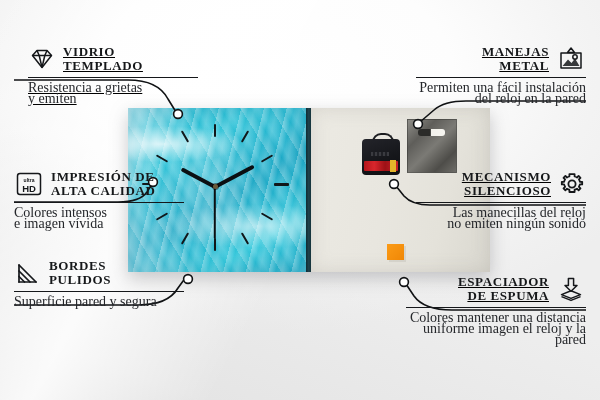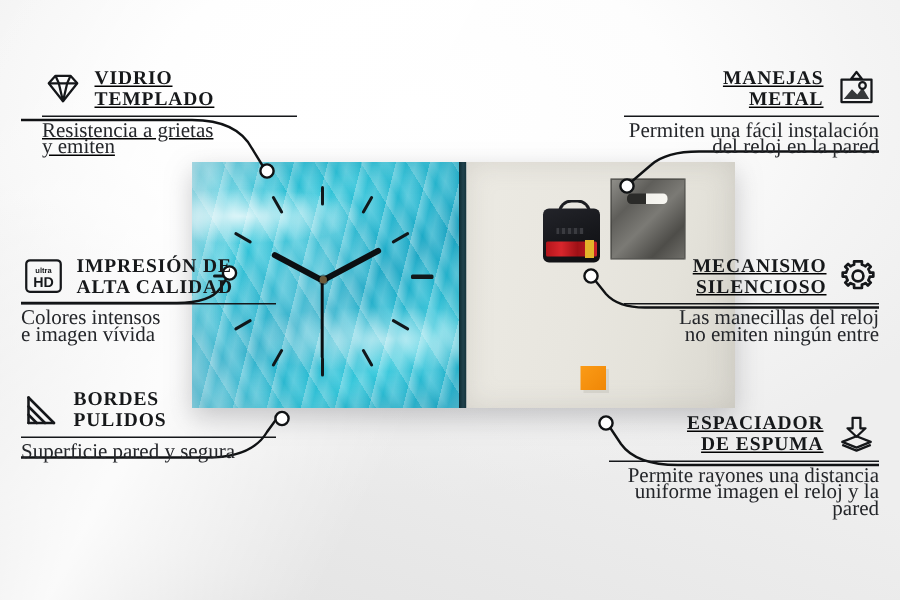--- a/index.html
+++ b/index.html
@@ -253,36 +253,36 @@
         <svg width="28" height="26" viewBox="0 0 28 26">
           <g fill="none" stroke="#15171a" stroke-width="1.8" stroke-linejoin="round">
             <path d="M14,3.2 l2.6,0 0,2.3 a8.6,8.6 0 0 1 2.4,1 l1.6,-1.6 1.9,1.9 -1.6,1.6 a8.6,8.6 0 0 1 1,2.4 l2.3,0 0,2.6 -2.3,0 a8.6,8.6 0 0 1 -1,2.4 l1.6,1.6 -1.9,1.9 -1.6,-1.6 a8.6,8.6 0 0 1 -2.4,1 l0,2.3 -2.6,0 -2.6,0 0,-2.3 a8.6,8.6 0 0 1 -2.4,-1 l-1.6,1.6 -1.9,-1.9 1.6,-1.6 a8.6,8.6 0 0 1 -1,-2.4 l-2.3,0 0,-2.6 2.3,0 a8.6,8.6 0 0 1 1,-2.4 l-1.6,-1.6 1.9,-1.9 1.6,1.6 a8.6,8.6 0 0 1 2.4,-1 l0,-2.3 Z"></path>
             <circle cx="14" cy="13" r="3.6"></circle>
           </g>
         </svg>
       </span>
     </div>
     <div class="rule" style="margin-top:4px;width:170px;"></div>
     <div class="cdesc" style="margin-top:4px;">Las manecillas del reloj</div>
-    <div class="cdesc">no emiten ningún entre</div>
+    <div class="cdesc">no emiten ningún sonido</div>
   </div>
 
   <div class="callout right" style="left:406px;top:275px;width:180px;">
     <div class="headrow">
       <span>
         <div class="ctitle">ESPACIADOR</div>
         <div class="ctitle">DE ESPUMA</div>
       </span>
       <span class="ico">
         <svg width="30" height="26" viewBox="0 0 30 26">
           <g fill="none" stroke="#15171a" stroke-width="1.5" stroke-linejoin="round">
             <path d="M12.4,2.5 L17.6,2.5 L17.6,9.5 L21,9.5 L15,15.2 L9,9.5 L12.4,9.5 Z"></path>
             <path d="M15,14.8 L24.5,18.6 L15,22.4 L5.5,18.6 Z"></path>
             <path d="M5.5,20.6 L15,24.4 L24.5,20.6"></path>
           </g>
         </svg>
       </span>
     </div>
     <div class="rule" style="margin-top:4px;width:180px;"></div>
-    <div class="cdesc" style="margin-top:4px;">Permite rayones una distancia</div>
+    <div class="cdesc" style="margin-top:4px;">Colores mantener una distancia</div>
     <div class="cdesc">uniforme imagen el reloj y la pared</div>
   </div>
 </div>
 
 </body></html>

